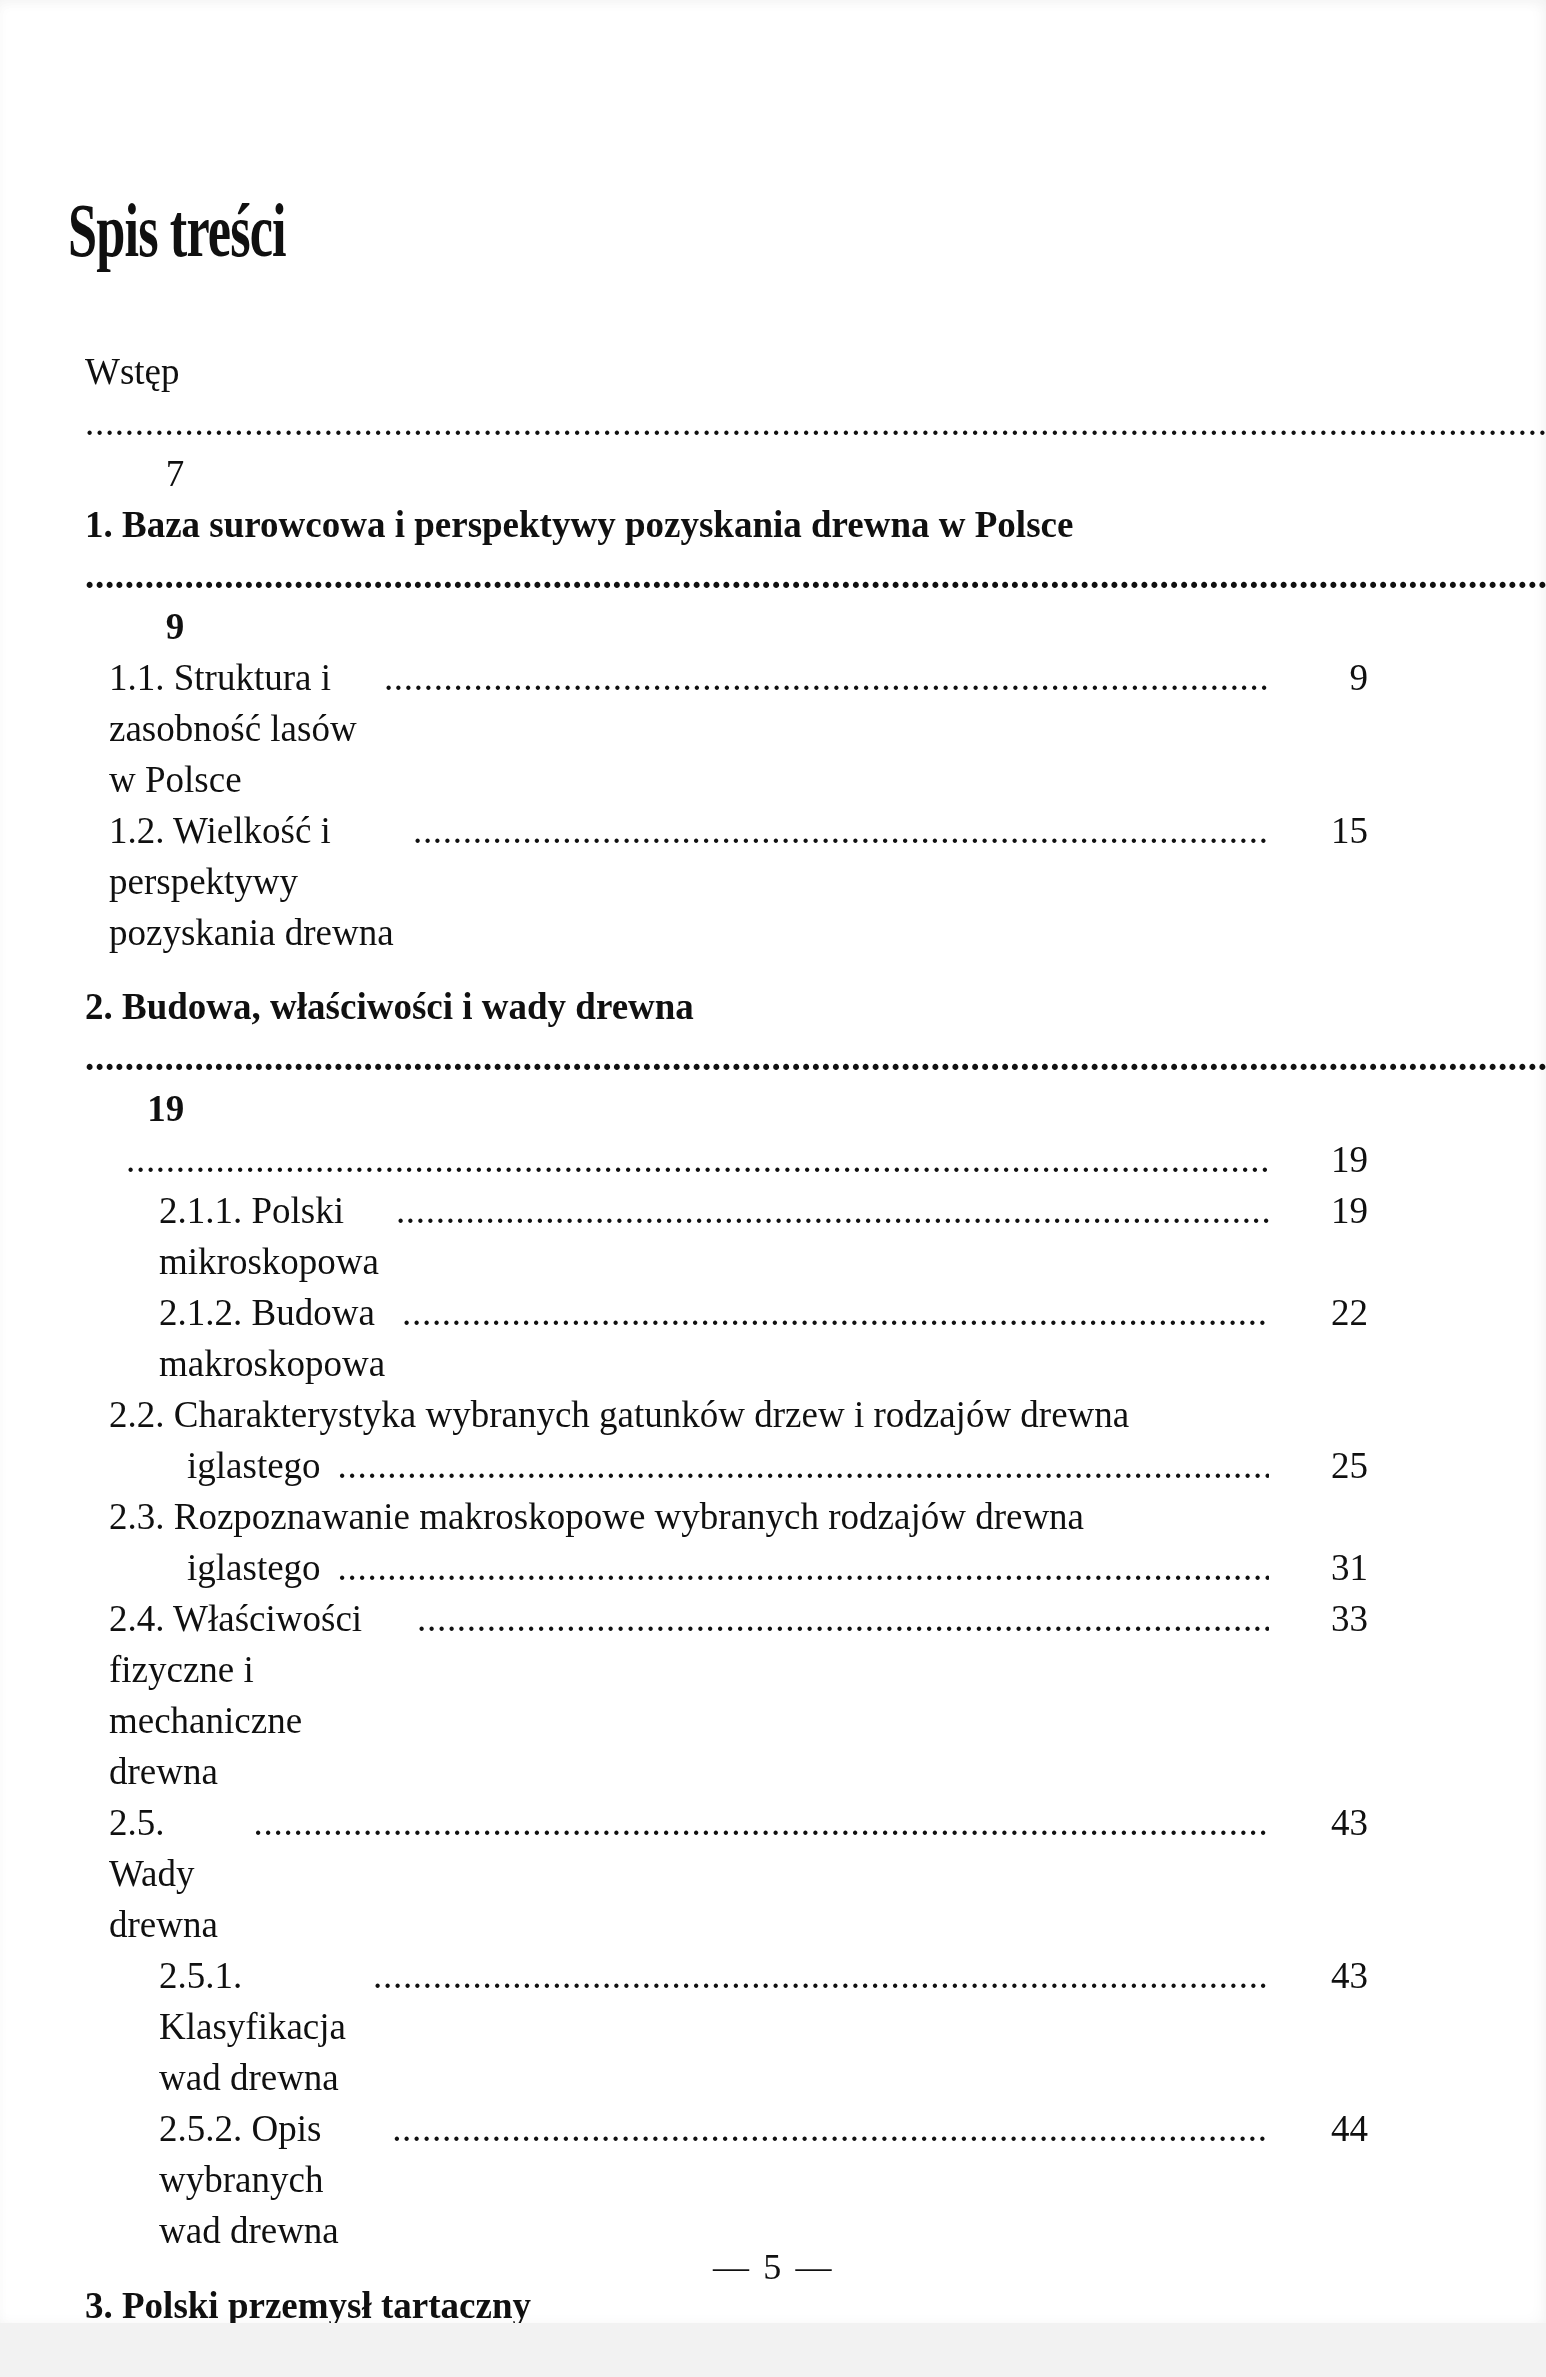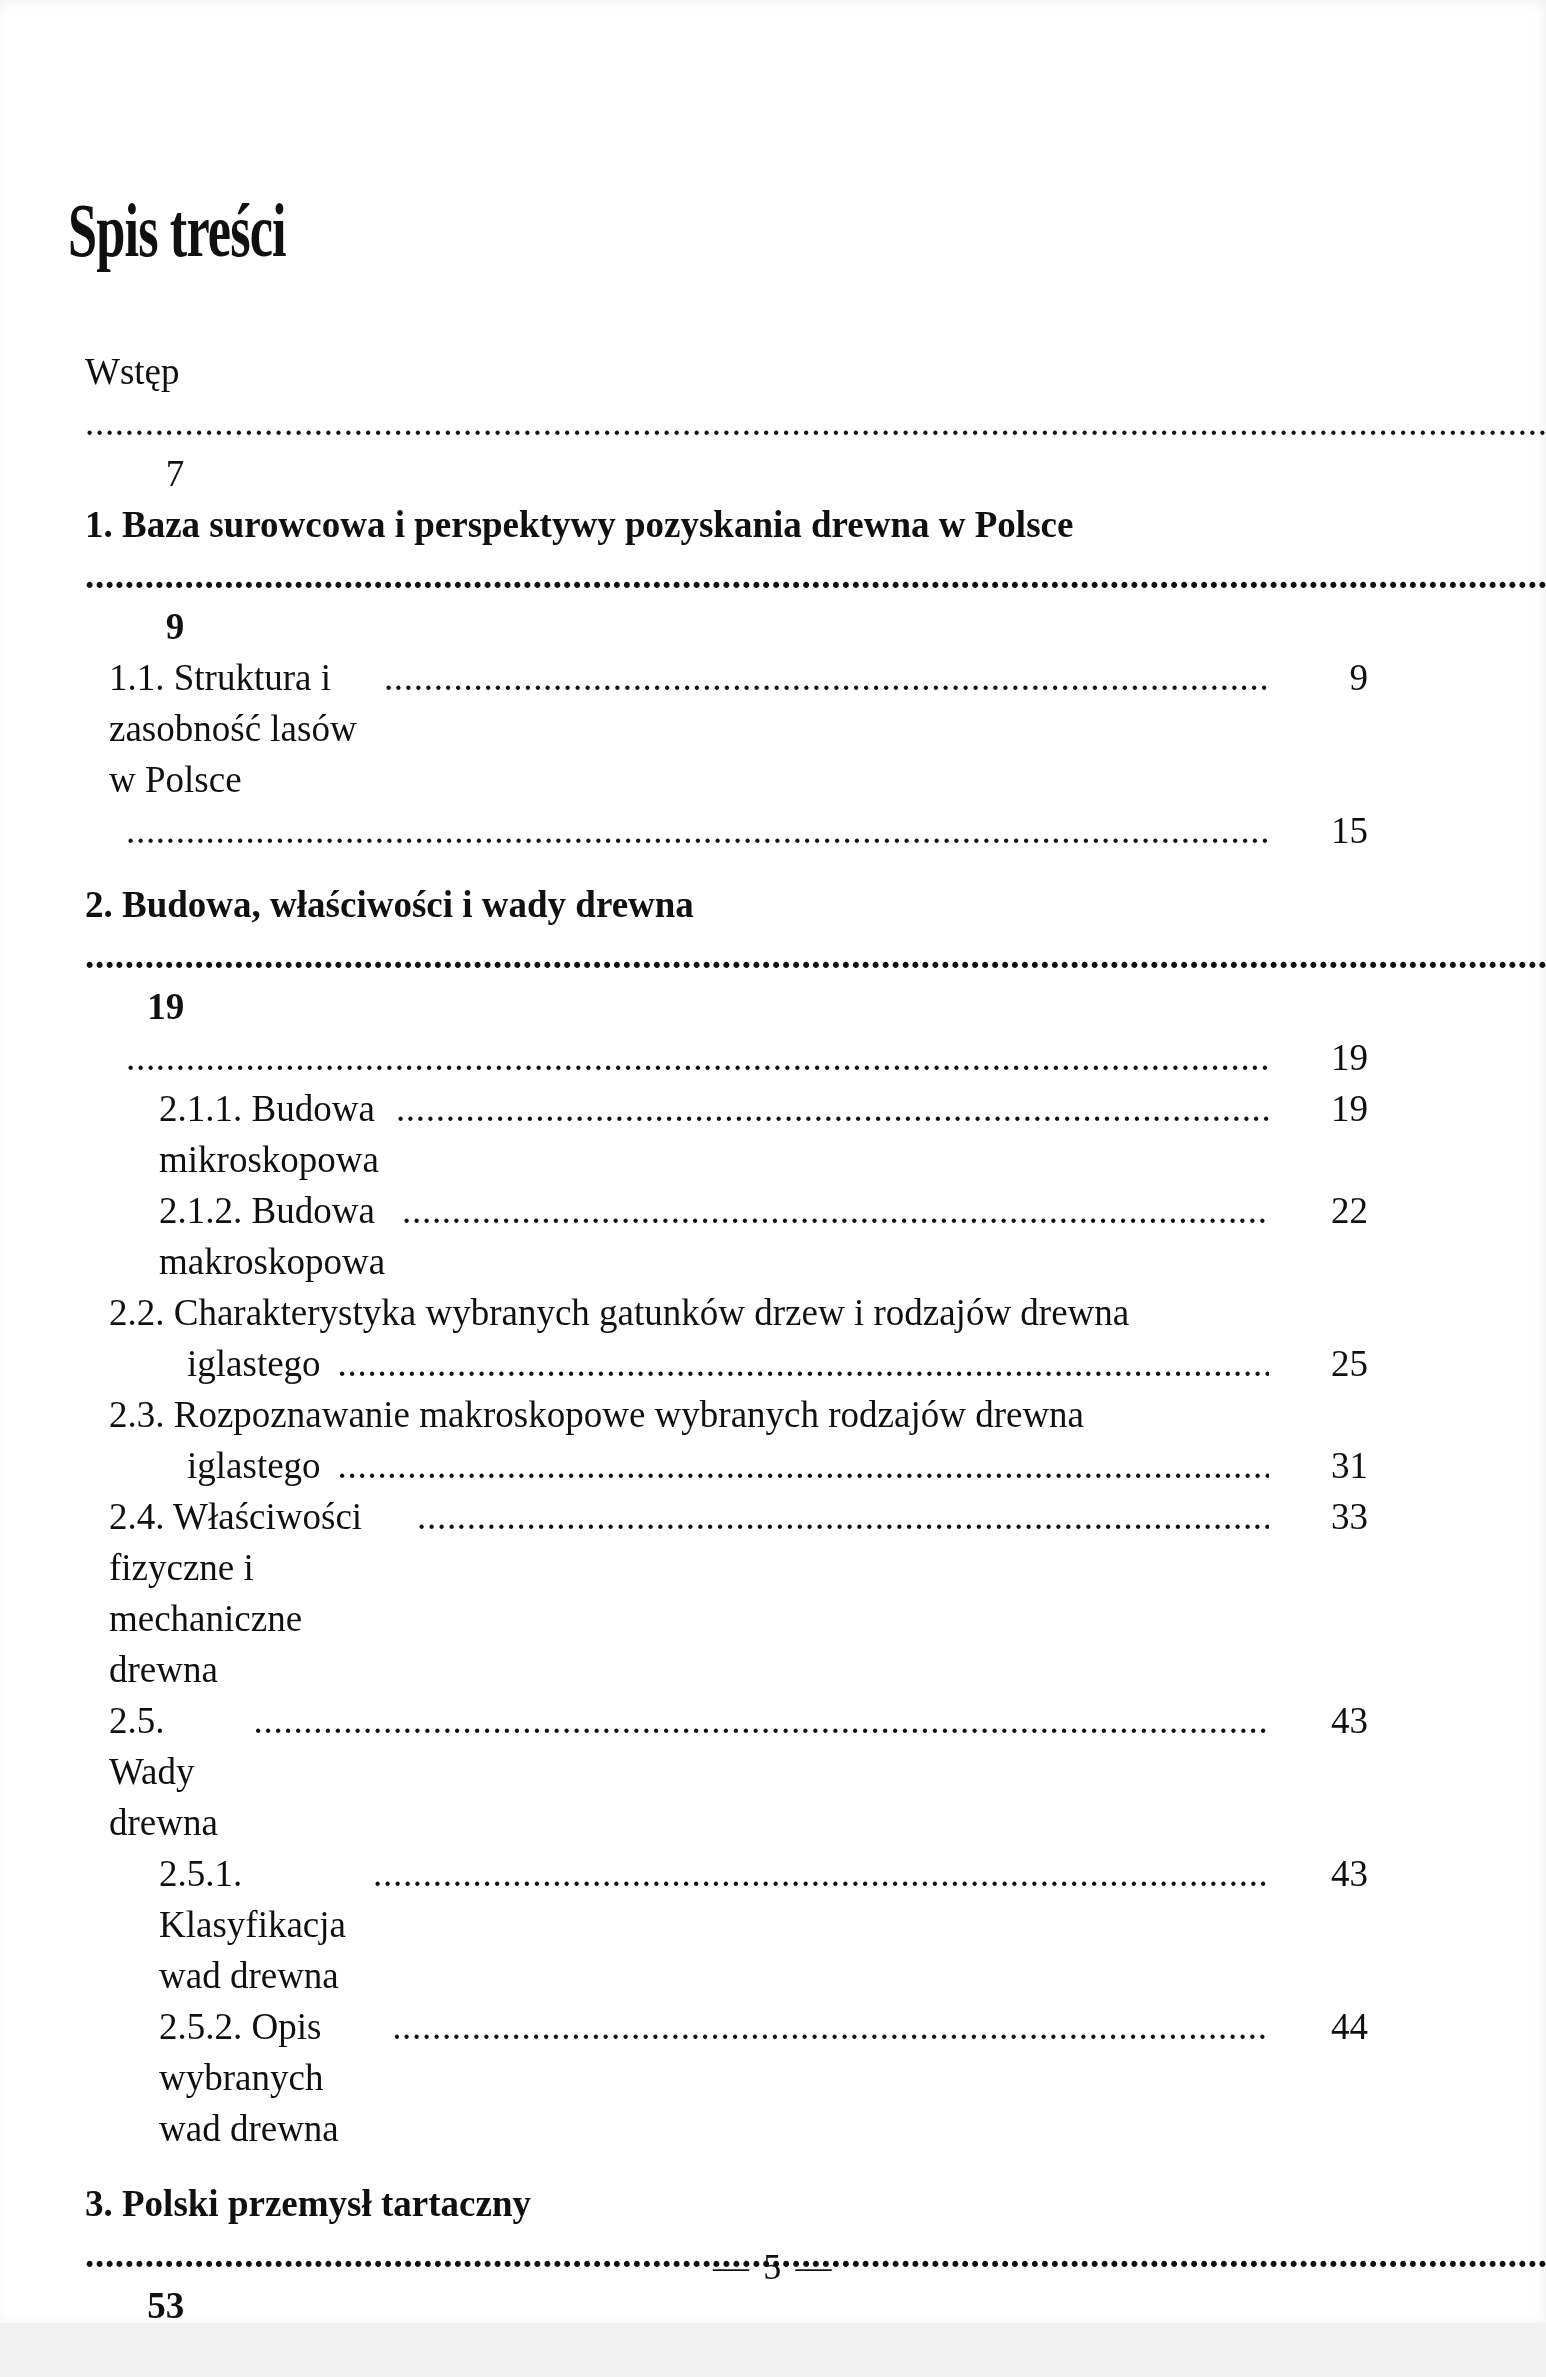--- a/index.html
+++ b/index.html
@@ -88,34 +88,35 @@
     <span class="row-label">1. Baza surowcowa i perspektywy pozyskania drewna w Polsce</span>
     <span class="leader"></span>
     <span class="pagenum">9</span>
   </div>
       <div class="row lv1">
     <span class="row-label">1.1. Struktura i zasobność lasów w Polsce</span>
     <span class="leader"></span>
     <span class="pagenum">9</span>
   </div>
       <div class="row lv1">
+    <span class="row-label">1.2. Wielkość i perspektywy pozyskania drewna</span>
     <span class="leader"></span>
     <span class="pagenum">15</span>
   </div>
       <div class="row lv0 bold gap">
     <span class="row-label">2. Budowa, właściwości i wady drewna</span>
     <span class="leader"></span>
     <span class="pagenum">19</span>
   </div>
       <div class="row lv1">
     <span class="leader"></span>
     <span class="pagenum">19</span>
   </div>
       <div class="row lv2">
-    <span class="row-label">2.1.1. Budowa mikroskopowa</span>
+    <span class="row-label">2.1.1. Polski mikroskopowa</span>
     <span class="leader"></span>
     <span class="pagenum">19</span>
   </div>
       <div class="row lv2">
     <span class="row-label">2.1.2. Budowa makroskopowa</span>
     <span class="leader"></span>
     <span class="pagenum">22</span>
   </div>
       <div class="row lv1">
     <span class="row-label">2.2. Charakterystyka wybranych gatunków drzew i rodzajów drewna</span>

